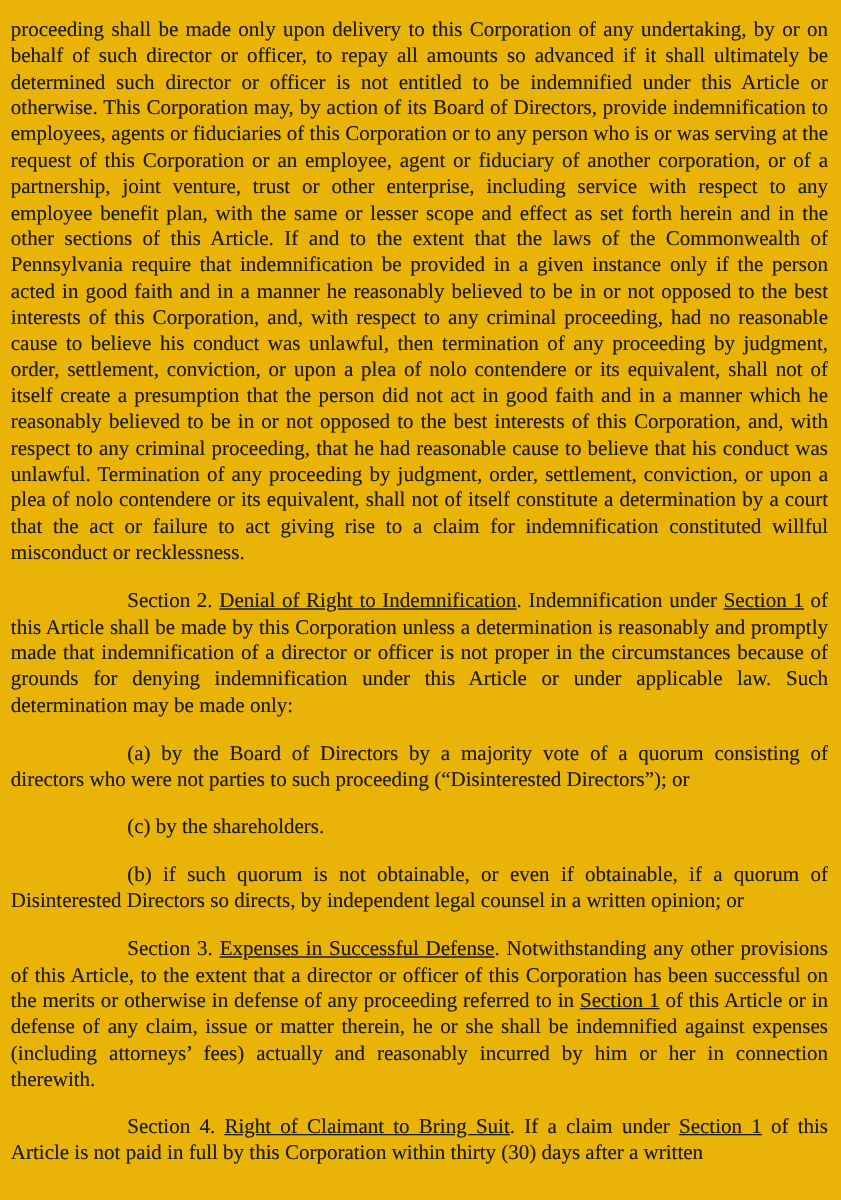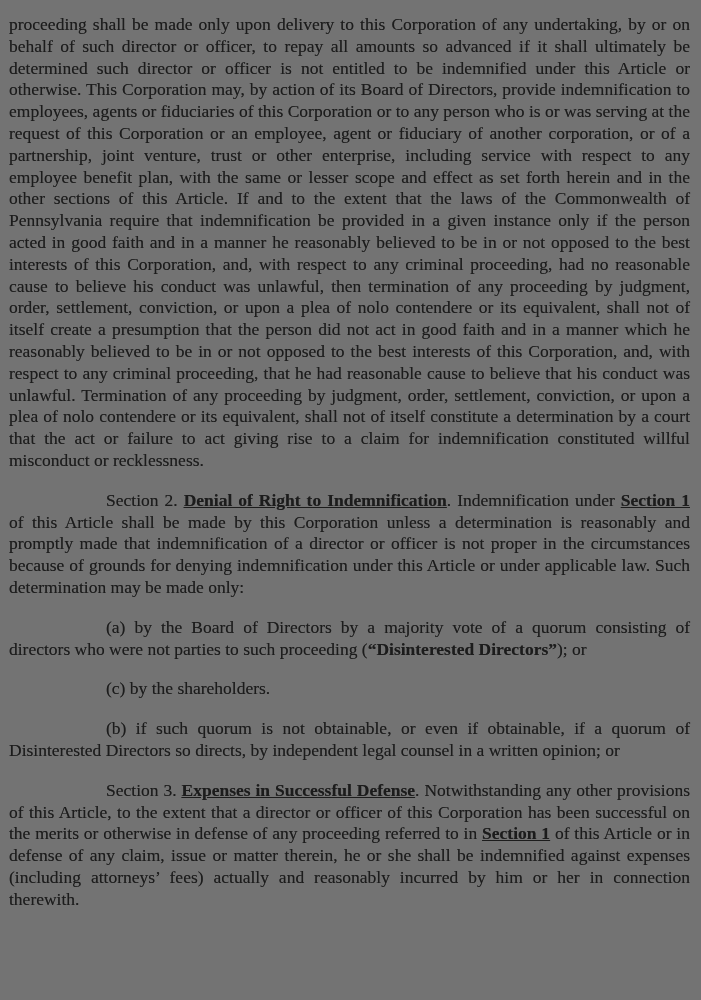--- a/index.html
+++ b/index.html
@@ -7,36 +7,37 @@
     width: 701px;
     height: 1000px;
     background: #ffffff;
     overflow: hidden;
   }
   .page {
     box-sizing: border-box;
     width: 701px;
     height: 1000px;
     padding: 14px 11px 0 9px;
-    background: #737373;
+    background: #eab308;
     font-family: "Liberation Serif", "DejaVu Serif", serif;
     font-size: 17.5px;
     line-height: 21.8px;
     color: #1c1c1c;
     text-align: justify;
     text-shadow: 0 0 0.4px rgba(30,30,30,0.55);
   }
   p.para { margin: 0 0 18px 0; }
   p.para.indent { text-indent: 97px; }
-  .u { text-decoration: underline; font-weight: bold; }
-  .b { font-weight: bold; }
+  .u { text-decoration: underline; }
+  .b { font-weight: normal; }
 </style>
 </head>
 <body>
 
 <div class="page">
   <p class="para"><span>proceeding shall be made only upon delivery to this Corporation of any undertaking, by or on behalf of such director or officer, to repay all amounts so advanced if it shall ultimately be determined such director or officer is not entitled to be indemnified under this Article or otherwise.  This Corporation may,  by action of its Board of Directors, provide indemnification to employees, agents or fiduciaries of this Corporation or to any person who is or was serving at the request of this Corporation or an employee, agent or fiduciary of another corporation, or of a partnership, joint venture, trust or other enterprise, including service with respect to any employee benefit plan, with the same or lesser scope and effect as set forth herein and in the other sections of this Article.  If and to the extent that the laws of the Commonwealth of Pennsylvania require that indemnification be provided in a given instance only if the person acted in good faith and in a manner he reasonably believed to be in or not opposed to the best interests of this Corporation, and, with respect to any criminal proceeding, had no reasonable cause to believe his conduct was unlawful, then termination of any proceeding by judgment, order, settlement, conviction, or upon a plea of nolo contendere or its equivalent, shall not of itself create a presumption that the person did not act in good faith and in a manner which he reasonably believed to be in or not opposed to the best interests of this Corporation, and, with respect to any criminal proceeding, that he had reasonable cause to believe that his conduct was unlawful.  Termination of any proceeding by judgment, order, settlement, conviction, or upon a plea of nolo contendere or its equivalent, shall not of itself constitute a determination by a court that the act or failure to act giving rise to a claim for indemnification constituted willful misconduct or recklessness.</span></p>
   <p class="para indent"><span>Section 2.  </span><span class="u">Denial of Right to Indemnification</span><span>.  Indemnification under </span><span class="u">Section 1</span><span> of this Article shall be made by this Corporation unless a determination is reasonably and promptly made that indemnification of a director or officer is not proper in the circumstances because of grounds for denying indemnification under this Article or under applicable law.  Such determination may be made only:</span></p>
   <p class="para indent"><span>(a) by the Board of Directors by a majority vote of a quorum consisting of directors who were not parties to such proceeding (</span><span class="b">“Disinterested Directors”</span><span>); or</span></p>
   <p class="para indent"><span>(c) by the shareholders.</span></p>
   <p class="para indent"><span>(b) if such quorum is not obtainable, or even if obtainable, if a quorum of Disinterested Directors so directs, by independent legal counsel in a written opinion; or</span></p>
   <p class="para indent"><span>Section 3. </span><span class="u">Expenses in Successful Defense</span><span>.  Notwithstanding any other provisions of this Article, to the extent that a director or officer of this Corporation has been successful on the merits or otherwise in defense of any proceeding referred to in </span><span class="u">Section 1</span><span> of this Article or in defense of any claim, issue or matter therein, he or she shall be indemnified against expenses (including attorneys’ fees) actually and reasonably incurred by him or her in connection therewith.</span></p>
+  <p class="para indent"><span>Section 4.  </span><span class="u">Right of Claimant to Bring Suit</span><span>.  If a claim under </span><span class="u">Section 1</span><span> of this Article is not paid in full by this Corporation within thirty (30) days after a written</span></p>
 </div>
 
 </body></html>

